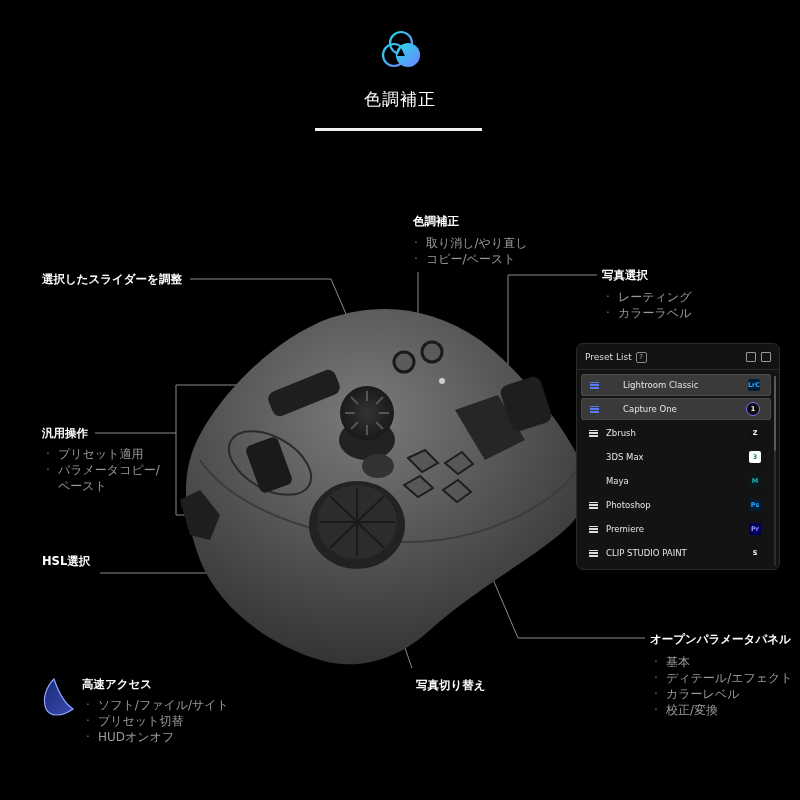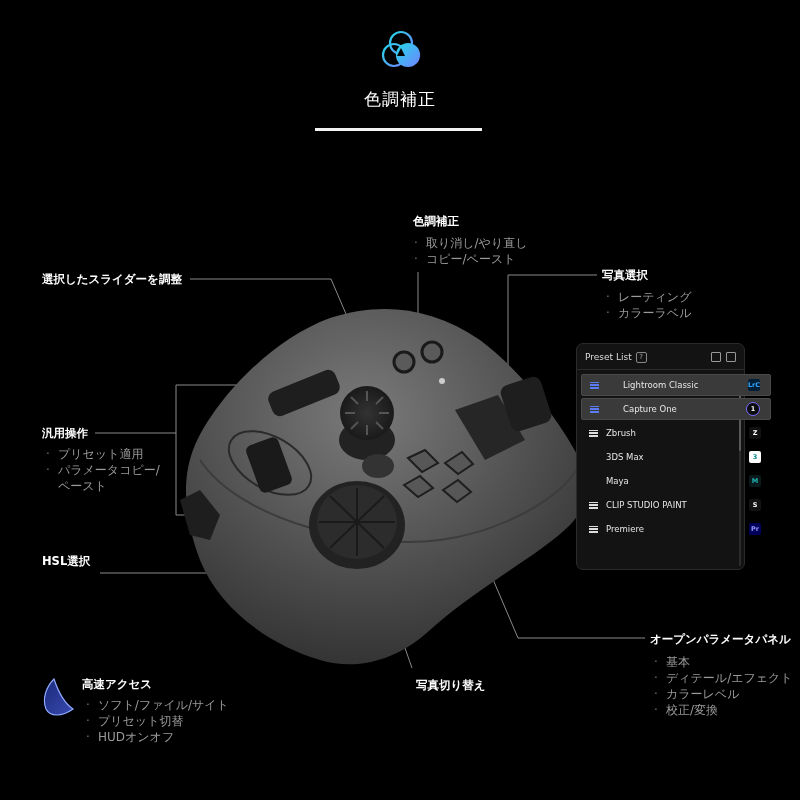--- a/index.html
+++ b/index.html
@@ -5,21 +5,21 @@
   html, body { margin:0; padding:0; background:#000; }
   body { width:800px; height:800px; position:relative; overflow:hidden;
          font-family:"DejaVu Sans","Liberation Sans",sans-serif; color:#fff; }
   .abs { position:absolute; }
   .title { left:0; width:800px; top:88px; text-align:center; font-size:17px; color:#ffffff; letter-spacing:1px; }
   .title-bar { left:315px; top:128px; width:167px; height:3px; background:#f2f2f2; }
   .label { font-size:11.5px; font-weight:bold; color:#fff; white-space:nowrap; }
   .sub { font-size:12px; color:#9a9a9a; line-height:16px; white-space:nowrap; }
   .sub .dot { display:inline-block; width:12px; color:#777; }
   svg.lines { position:absolute; left:0; top:0; }
-  .panel { left:576px; top:343px; width:169px; height:227px; background:#131313;
+  .panel { left:576px; top:343px; width:204px; height:227px; background:#131313;
            border:1px solid #2b2b2b; border-radius:7px; box-sizing:border-box; }
   .panel-head { position:absolute; left:8px; top:8px; font-size:9px; color:#ddd; }
   .panel-head .q { display:inline-block; width:9px; height:9px; border:1px solid #888; border-radius:2px;
                    font-size:7px; text-align:center; line-height:9px; color:#aaa; margin-left:4px; vertical-align:1px; }
   .panel-icons { position:absolute; right:8px; top:8px; display:flex; gap:5px; }
   .panel-icons span { width:10px; height:10px; border:1px solid #999; border-radius:1px; box-sizing:border-box; }
   .panel-divider { position:absolute; left:0; right:0; top:25px; height:1px; background:#2a2a2a; }
   .rows { position:absolute; left:4px; top:30px; width:190px; }
   .row { position:relative; height:22px; margin-bottom:2px; display:flex; align-items:center; font-size:8.5px; color:#e6e6e6; border-radius:2px; }
   .row.sel { background:#3a3a3a; border:1px solid #4a4a4a; box-sizing:border-box;gap:16px; }
@@ -226,26 +226,35 @@
         </span>
       <span>Maya</span>
       <span class="appicon" style="background:#0a1a1c;color:#1fb3b3;">M</span>
     </div>
     <div class="row">
       <span class="ham">
           <i></i>
           <i></i>
           <i></i>
         </span>
+      <span>Photoshop</span>
+      <span class="appicon" style="background:#001e36;color:#31a8ff;">Ps</span>
+    </div>
+    <div class="row">
+      <span class="ham">
+          <i></i>
+          <i></i>
+          <i></i>
+        </span>
+      <span>Premiere</span>
+      <span class="appicon" style="background:#00005b;color:#9999ff;">Pr</span>
+    </div>
+    <div class="row">
+      <span class="ham">
+          <i></i>
+          <i></i>
+          <i></i>
+        </span>
       <span>CLIP STUDIO PAINT</span>
       <span class="appicon" style="background:#131313;color:#fff;">S</span>
     </div>
-    <div class="row">
-      <span class="ham">
-          <i></i>
-          <i></i>
-          <i></i>
-        </span>
-      <span>Premiere</span>
-      <span class="appicon" style="background:#00005b;color:#9999ff;">Pr</span>
-    </div>
   </div>
 </div>
 
 </body></html>

